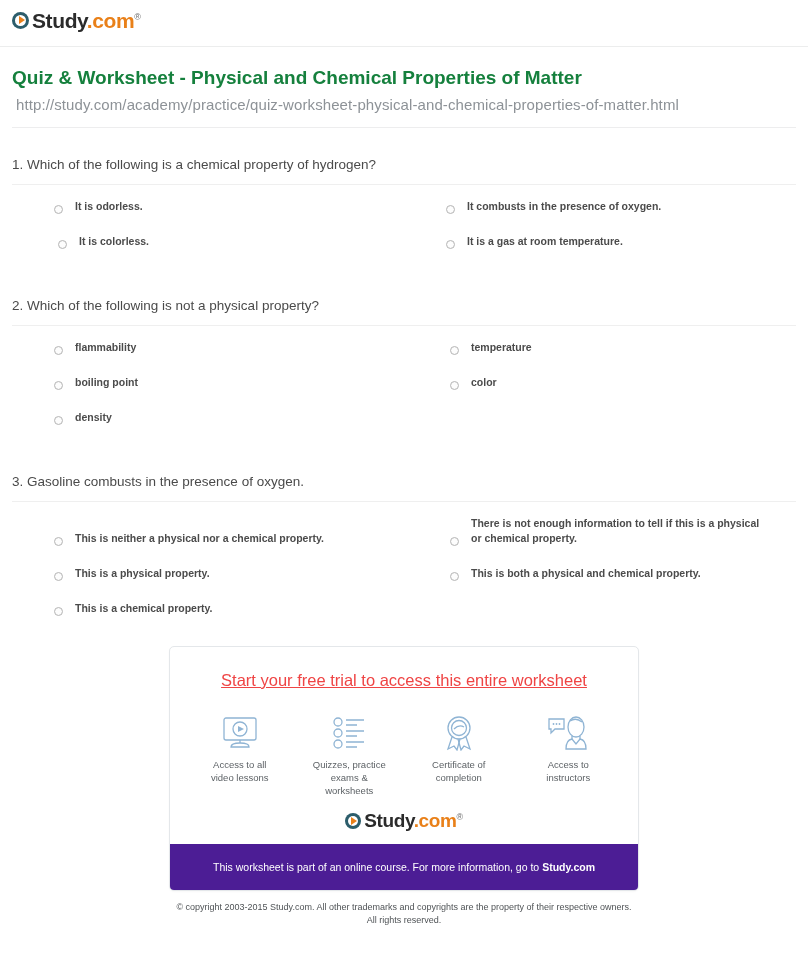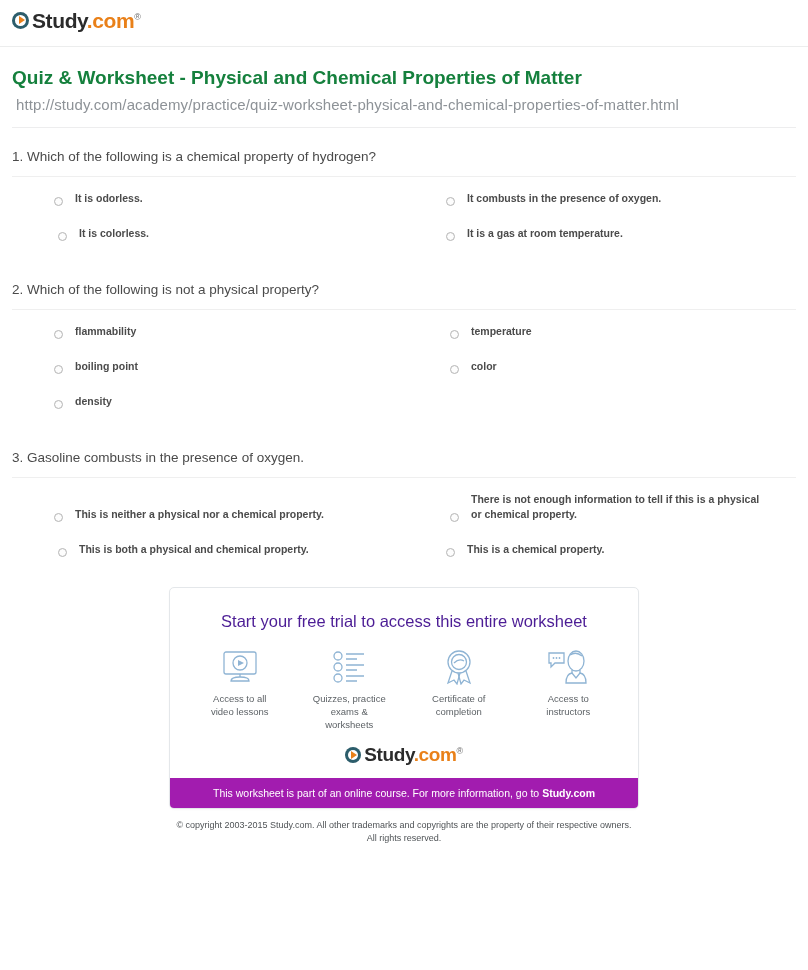--- a/index.html
+++ b/index.html
@@ -71,21 +71,21 @@
     margin: 4px;
     letter-spacing: 0.1px;
   }
   .title-rule {
     border-top: 1px solid #ededee;
     margin-top: 14px;
   }
 
   
   .questions { padding: 0 12px; }
-  .question-block { margin-top: 20px; }
+  .question-block { margin-top: 28px; }
   .q-text {
     font-size: 13.5px;
     color: #4a4a4a;
     line-height: 18px;
     padding-bottom: 10px;
   }
   .q-rule {
     border-top: 1px solid #efefef;
   }
   .options {
@@ -132,22 +132,24 @@
     background: #fff;
     overflow: hidden;
     box-shadow: 0 1px 2px rgba(0,0,0,0.03);
   }
   .promo-head {
     text-align: center;
     padding: 22px 18px 0 18px;
   }
   .promo-title {
     font-size: 16.5px;
-    color: #4c1d95;
+    color: #ef4444;
     line-height: 22px;
+    margin-bottom: 7px;
+    text-decoration: underline;
   }
   .promo-sub {
     font-size: 10.5px;
     color: #5a5f63;
     line-height: 15px;
   }
   .promo-features {
     display: flex;
     justify-content: space-between;
     padding: 16px 26px 4px 26px;
@@ -172,25 +174,25 @@
   .promo-logo {
     display: flex;
     align-items: center;
     justify-content: center;
     padding: 10px 0 14px 0;
   }
   .promo-logo .logo-text { font-size: 19px; }
   .promo-logo .logo-mark { width: 16px; height: 16px; }
   .promo-logo .logo-mark-inner { width: 10px; height: 10px; }
   .promo-bar {
-    background: #a21caf;
+    background: #4c1d95;
     color: #ffffff;
     text-align: center;
     font-size: 10.5px;
-    padding: 8px 6px;
+    padding: 16px 6px;
     line-height: 14px;
   }
   .promo-bar b { font-weight: bold; }
 
   
   .copyright {
     text-align: center;
     font-size: 9px;
     color: #4f5356;
     line-height: 13px;
@@ -275,20 +277,24 @@
     <div class="q-text">3. Gasoline combusts in the presence of oxygen.</div>
     <div class="q-rule"></div>
     <div class="options">
       <div class="option">
         <span class="radio"></span>
         <span class="option-label">This is neither a physical nor a chemical property.</span>
       </div>
       <div class="option col-right">
         <span class="radio"></span>
         <span class="option-label">There is not enough information to tell if this is a physical or chemical property.</span>
+      </div>
+      <div class="option">
+        <span class="radio"></span>
+        <span class="option-label">This is a physical property.</span>
       </div>
       <div class="option col-right">
         <span class="radio"></span>
         <span class="option-label">This is both a physical and chemical property.</span>
       </div>
       <div class="option">
         <span class="radio"></span>
         <span class="option-label">This is a chemical property.</span>
       </div>
     </div>

